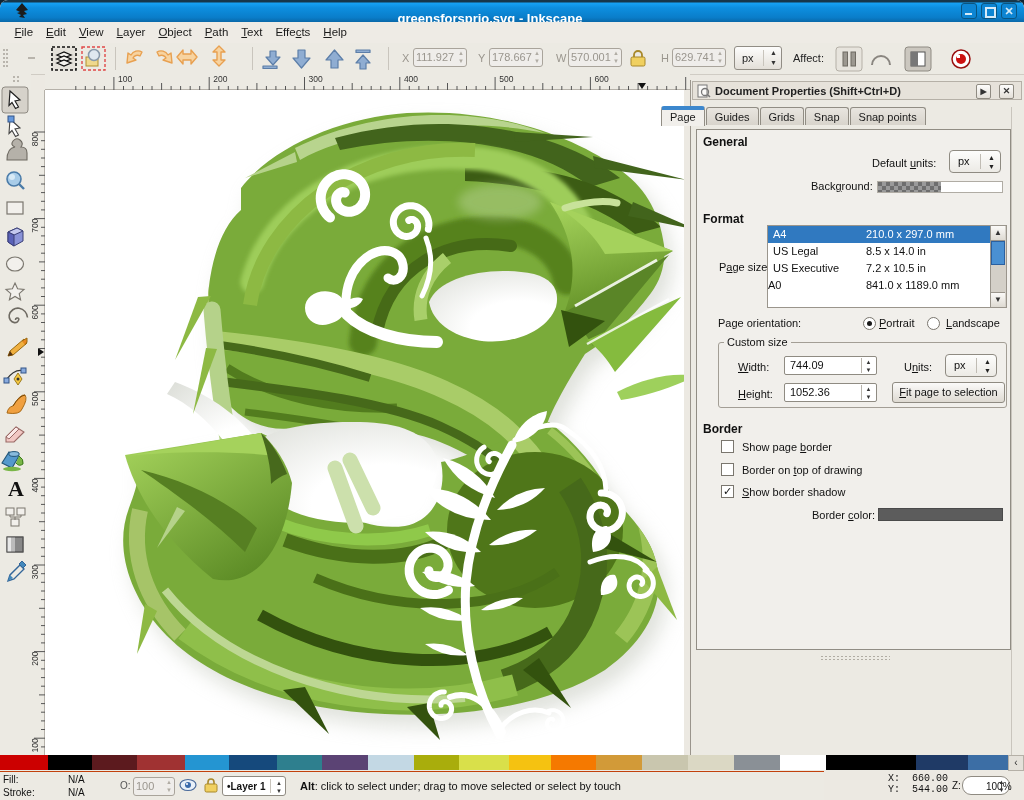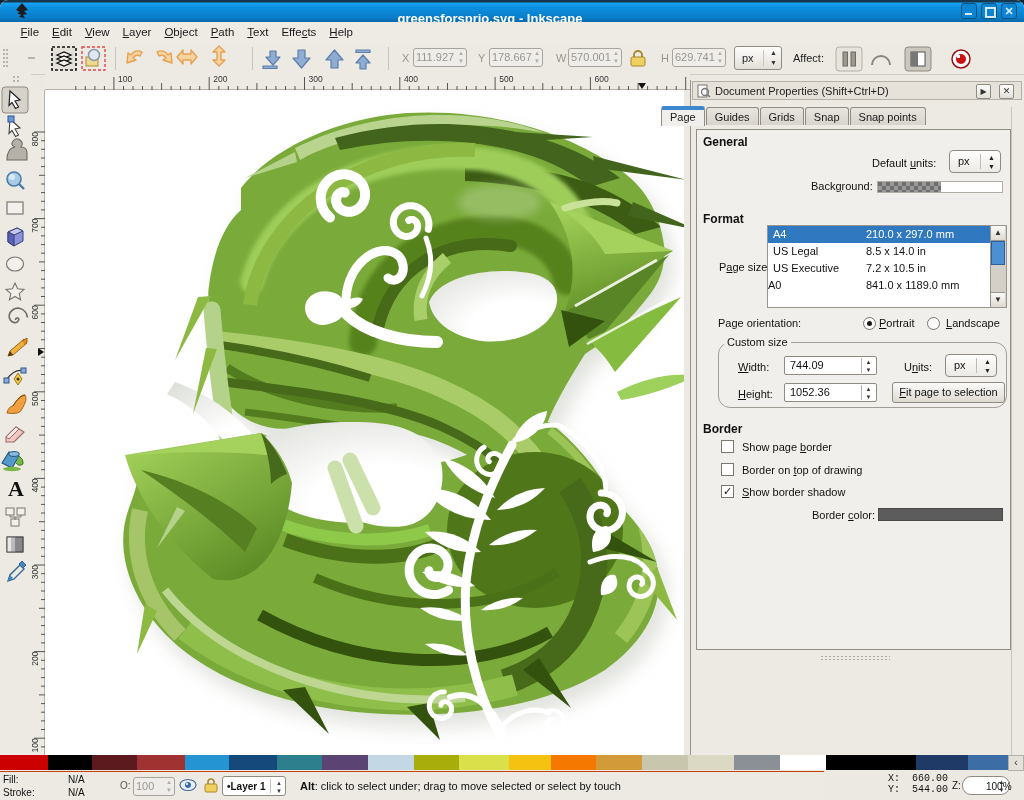--- a/index.html
+++ b/index.html
@@ -19,21 +19,21 @@
 .sa{position:absolute;right:2px;top:0;font-size:6px;line-height:8px;color:#b0aca4;font-style:normal;}
 
 #hruler{left:45px;top:74px;width:645px;height:16px;background:#eceae3;border-bottom:1px solid #b5b1a9;box-sizing:border-box;}
 #vruler{left:31px;top:90px;width:14px;height:665px;background:#eceae3;border-right:1px solid #b5b1a9;box-sizing:border-box;}
 
 #toolbox{left:0;top:74px;width:31px;height:681px;background:#eceae3;}
 
 #canvas{left:45px;top:90px;width:639px;height:665px;background:#ffffff;overflow:hidden;}
 
 #panel{left:690px;top:80px;width:334px;height:675px;background:#eceae3;border-left:1px solid #9a958c;box-sizing:border-box;}
-#panelhdr{left:692px;top:81px;width:330px;height:19px;background:#e6e2da;border:1px solid #b5b0a7;box-sizing:border-box;font-size:11px;color:#222;}
+#panelhdr{left:692px;top:81px;width:330px;height:19px;background:#e6e2da;border:1px solid #b5b0a7;box-sizing:border-box;font-size:11px;color:#222;font-weight:bold;}
 #tabs{left:661px;top:106px;width:316px;height:23px;font-size:11px;z-index:5;}
 .tab{display:inline-block;border:1px solid #918d84;border-bottom:none;background:linear-gradient(#e8e5df,#d8d4cc);padding:3px 8px 2px 8px;border-radius:3px 3px 0 0;margin-right:1px;color:#1a1a1a;}
 .tab.active{background:#f1efeb;border-top:4px solid #3c87cd;padding-top:1px;padding-bottom:3px;position:relative;z-index:6;border-bottom:none;}
 #tabpage{left:696px;top:129px;width:315px;height:521px;background:#f1efeb;border:1px solid #918d84;box-sizing:border-box;font-size:11px;color:#111;}
 .bold{font-weight:bold;}
 .gtkbtn{background:linear-gradient(#fbfaf9,#dedad2);border:1px solid #8f8b82;border-radius:3px;}
 .entry{background:#fff;border:1px solid #8f8b82;border-radius:2px;font-size:11px;}
 .combo{background:linear-gradient(#fdfdfc,#eceae5);border:1px solid #8f8b82;border-radius:4px;box-sizing:border-box;line-height:20px;}
 .cdiv{position:absolute;right:19px;top:3px;width:1px;height:15px;background:#c0bcb4;}
 .carr{position:absolute;right:5px;top:2px;font-size:7px;color:#222;line-height:9px;}
@@ -59,21 +59,21 @@
 
     <div class="abs" style="left:961px;top:3px;width:16px;height:16px;background:#0d85d3;border:1px solid #0a5580;border-radius:3px;box-sizing:border-box">
         <div class="abs" style="left:3px;top:9px;width:7px;height:2px;background:#d5eaf7"></div>
       </div>
     <div class="abs" style="left:981px;top:3px;width:16px;height:16px;background:#0d85d3;border:1px solid #0a5580;border-radius:3px;box-sizing:border-box">
         <div class="abs" style="left:3px;top:3px;width:7px;height:7px;border:2px solid #d5eaf7"></div>
       </div>
     <div class="abs" style="left:1001px;top:3px;width:16px;height:16px;background:#0d85d3;border:1px solid #0a5580;border-radius:3px;box-sizing:border-box;color:#d5eaf7;font-weight:bold;font-size:11px;text-align:center;line-height:14px">✕</div>
   </div>
   <div id="menubar" class="abs">
-    <span style="margin-left:14px"><u>F</u>ile</span><span><u>E</u>dit</span><span><u>V</u>iew</span><span><u>L</u>ayer</span><span><u>O</u>bject</span><span><u>P</u>ath</span><span><u>T</u>ext</span><span>Effe<u>c</u>ts</span><span><u>H</u>elp</span>
+    <span style="margin-left:8px"><u>F</u>ile</span><span><u>E</u>dit</span><span><u>V</u>iew</span><span><u>L</u>ayer</span><span><u>O</u>bject</span><span><u>P</u>ath</span><span><u>T</u>ext</span><span>Effe<u>c</u>ts</span><span><u>H</u>elp</span>
   </div>
   <div id="toolbar" class="abs">
     <svg class="abs" style="left:0;top:0" width="1024" height="31" viewBox="0 0 1024 31">
 
       <g fill="#b9b5ad">
           <rect x="3" y="6" width="2" height="2"></rect>
           <rect x="6" y="6" width="2" height="2"></rect>
           <rect x="3" y="10" width="2" height="2"></rect>
           <rect x="6" y="10" width="2" height="2"></rect>
           <rect x="3" y="14" width="2" height="2"></rect>
@@ -592,21 +592,21 @@
         <div style="position:absolute;bottom:0;width:14px;height:14px;background:linear-gradient(#fbfaf8,#dedad2);border-top:1px solid #9a958c;text-align:center;font-size:8px;line-height:14px;color:#333">▼</div>
       </div>
     </div>
     <div class="abs" style="left:21px;top:187px">Page orientation:</div>
     <div class="abs radio" style="left:166px;top:187px">
         <span class="rdot"></span>
       </div>
     <div class="abs" style="left:182px;top:187px"><u>P</u>ortrait</div>
     <div class="abs radio" style="left:230px;top:187px"></div>
     <div class="abs" style="left:249px;top:187px"><u>L</u>andscape</div>
-    <div class="abs" style="left:21px;top:212px;width:289px;height:66px;border:1px solid #a39e95;border-radius:12px;box-sizing:border-box">
+    <div class="abs" style="left:21px;top:212px;width:289px;height:66px;border:1px solid #a39e95;border-radius:3px;box-sizing:border-box">
         <span style="position:absolute;left:5px;top:-7px;background:#f1efeb;padding:0 3px">Custom size</span>
       </div>
     <div class="abs" style="left:41px;top:231px"><u>W</u>idth:</div>
     <div class="abs entry" style="left:87px;top:226px;width:93px;height:19px;line-height:17px;box-sizing:border-box"><span style="margin-left:5px">744.09</span><span class="spinner">
           <span>▲</span>
           <span>▼</span>
         </span></div>
     <div class="abs" style="left:207px;top:231px">U<u>n</u>its:</div>
     <div class="abs combo" style="left:248px;top:224px;width:52px;height:23px"><span style="margin-left:8px">px</span><span class="cdiv"></span><span class="carr">▲<br>▼</span></div>
     <div class="abs" style="left:41px;top:258px"><u>H</u>eight:</div>

